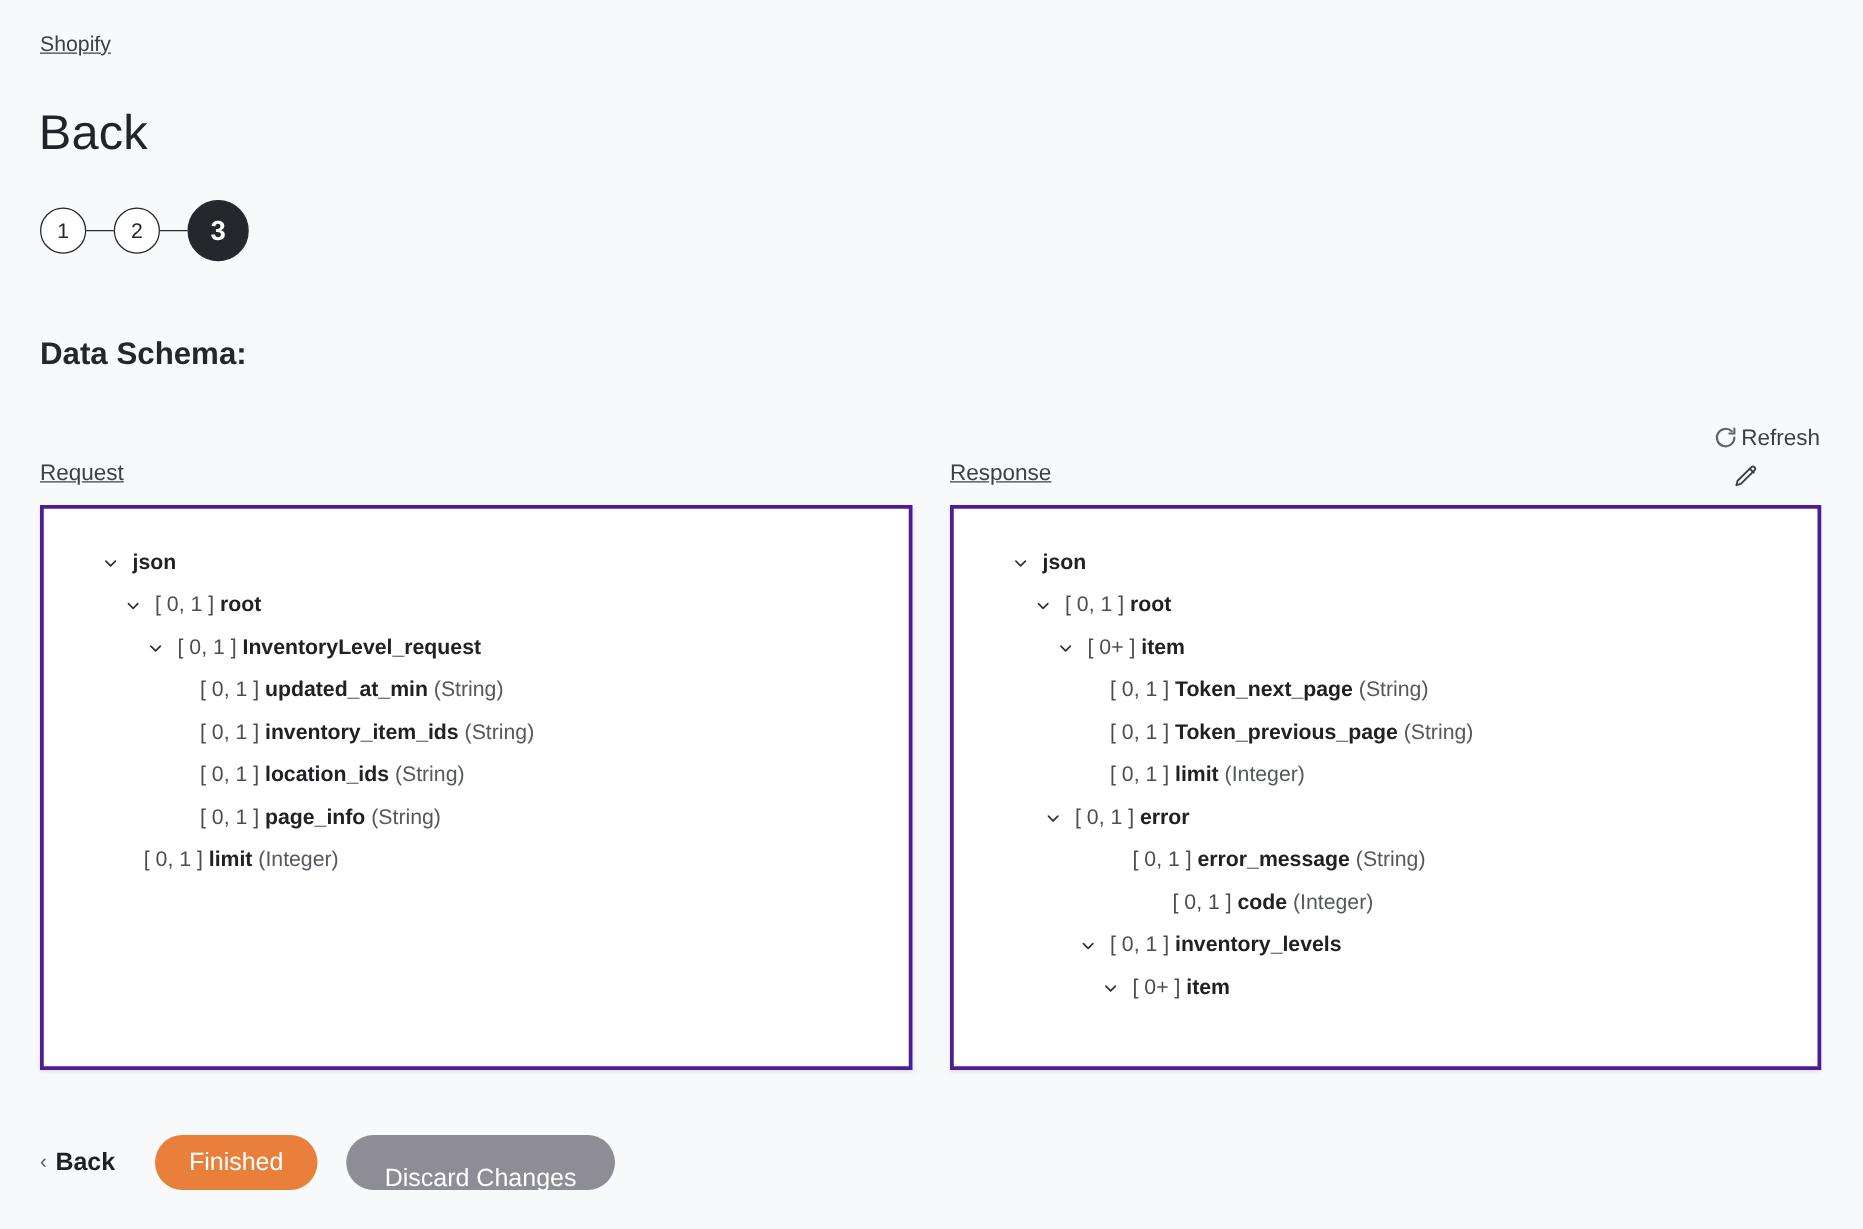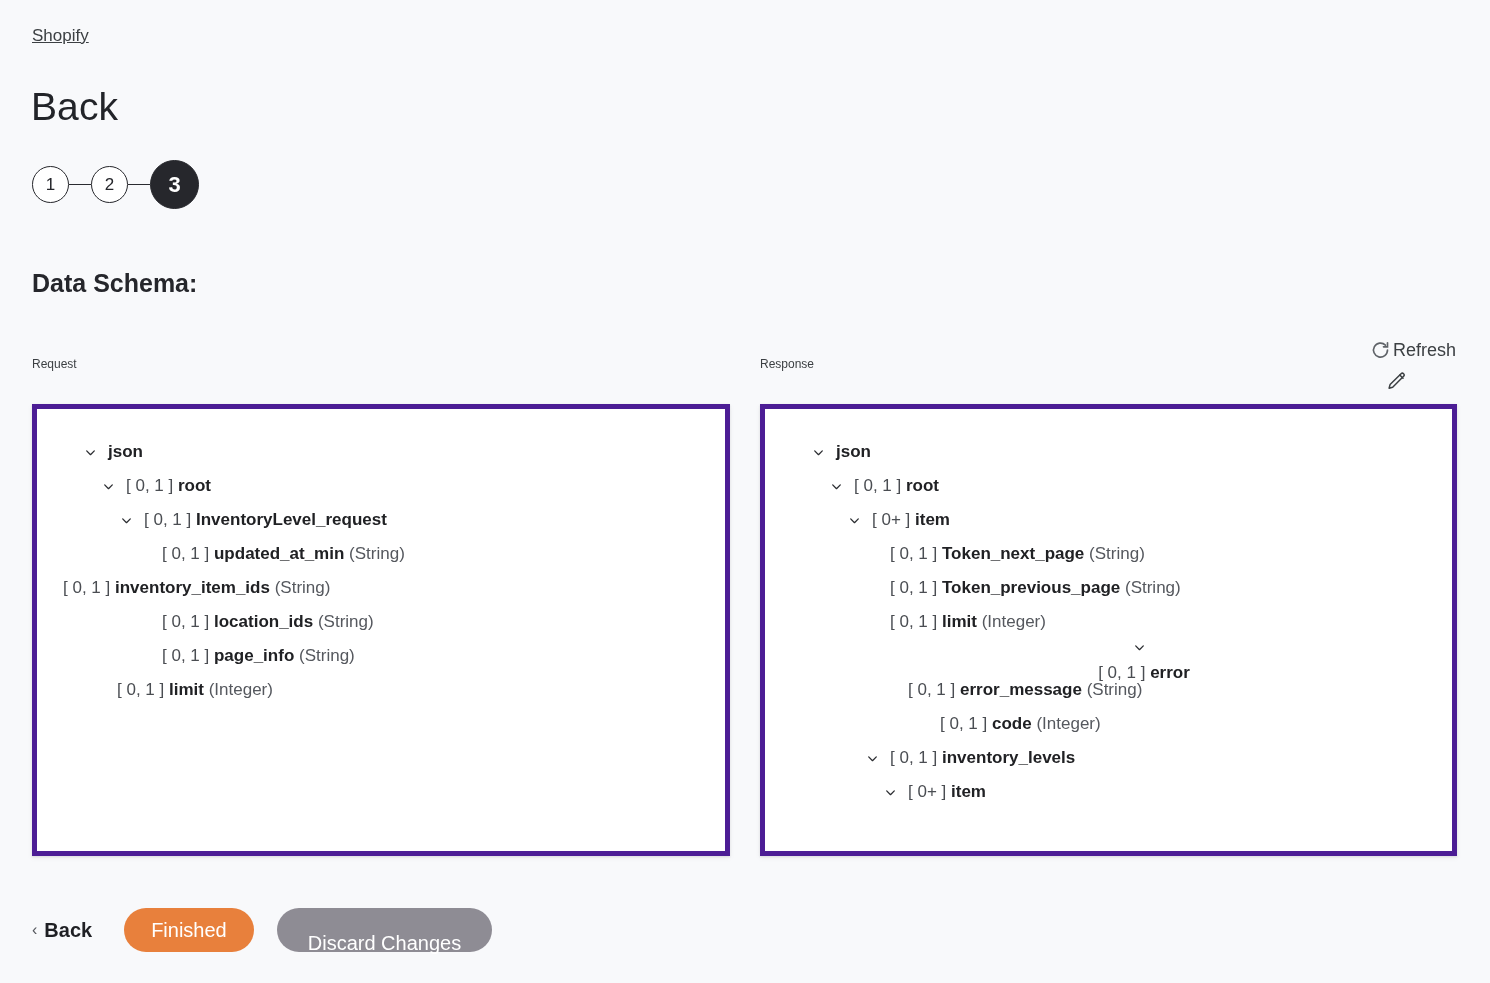--- a/index.html
+++ b/index.html
@@ -118,34 +118,35 @@
     top: 372px;
     cursor: pointer;
     width: 22px;
     height: 22px;
   }
   .edit-icon-wrap svg { display: block; }
 
   
   .panel-label {
     position: absolute;
-    top: 352px;
-    font-size: 12px;
+    top: 366px;
+    font-size: 18px;
     color: #3c4043;
     line-height: 24px;
+    text-decoration: underline;
   }
   .panel-label.req { left: 32px; }
   .panel-label.res { left: 760px; }
 
   .panel {
     position: absolute;
     top: 404px;
     height: 452px;
     background: #ffffff;
-    border: 5px solid #4c1d95;
+    border: 3px solid #4c1d95;
     box-shadow: 0 1px 2px rgba(60,64,67,0.13), 0 2px 6px rgba(60,64,67,0.05);
     box-sizing: border-box;
     overflow: hidden;
   }
   .panel.req { left: 32px; width: 698px; }
   .panel.res { left: 760px; width: 697px; }
 
   .tree {
     padding: 26px 0 0 0;
     margin: 0;
@@ -285,21 +286,21 @@
           <span class="card-txt"><span class="mult">[ 0, 1 ]</span> <span class="nm">InventoryLevel_request</span></span>
         </li>
         <li class="node" style="padding-left: 99px;">
           <span class="chev hidden">
             <svg width="13" height="13" viewBox="0 0 24 24" fill="none" stroke="#2b2d31" stroke-width="2.4" stroke-linecap="round" stroke-linejoin="round">
               <path d="M5 9l7 7 7-7"></path>
             </svg>
           </span>
           <span class="card-txt"><span class="mult">[ 0, 1 ]</span> <span class="nm">updated_at_min</span> <span class="ty">(String)</span></span>
         </li>
-        <li class="node" style=" align-items: flex-end;">
+        <li class="node" style="padding-left: 99px; align-items: flex-end;">
           <span class="chev hidden">
             <svg width="13" height="13" viewBox="0 0 24 24" fill="none" stroke="#2b2d31" stroke-width="2.4" stroke-linecap="round" stroke-linejoin="round">
               <path d="M5 9l7 7 7-7"></path>
             </svg>
           </span>
           <span class="card-txt"><span class="mult">[ 0, 1 ]</span> <span class="nm">inventory_item_ids</span> <span class="ty">(String)</span></span>
         </li>
         <li class="node" style="padding-left: 99px;">
           <span class="chev hidden">
             <svg width="13" height="13" viewBox="0 0 24 24" fill="none" stroke="#2b2d31" stroke-width="2.4" stroke-linecap="round" stroke-linejoin="round">
@@ -370,21 +371,21 @@
           <span class="card-txt"><span class="mult">[ 0, 1 ]</span> <span class="nm">Token_previous_page</span> <span class="ty">(String)</span></span>
         </li>
         <li class="node" style="padding-left: 99px;">
           <span class="chev hidden">
             <svg width="13" height="13" viewBox="0 0 24 24" fill="none" stroke="#2b2d31" stroke-width="2.4" stroke-linecap="round" stroke-linejoin="round">
               <path d="M5 9l7 7 7-7"></path>
             </svg>
           </span>
           <span class="card-txt"><span class="mult">[ 0, 1 ]</span> <span class="nm">limit</span> <span class="ty">(Integer)</span></span>
         </li>
-        <li class="node" style="padding-left: 71px; flex-direction: column;">
+        <li class="node" style="padding-left: 71px;">
           <span class="chev">
             <svg width="13" height="13" viewBox="0 0 24 24" fill="none" stroke="#2b2d31" stroke-width="2.4" stroke-linecap="round" stroke-linejoin="round">
               <path d="M5 9l7 7 7-7"></path>
             </svg>
           </span>
           <span class="card-txt"><span class="mult">[ 0, 1 ]</span> <span class="nm">error</span></span>
         </li>
         <li class="node" style="padding-left: 117px;">
           <span class="chev hidden">
             <svg width="13" height="13" viewBox="0 0 24 24" fill="none" stroke="#2b2d31" stroke-width="2.4" stroke-linecap="round" stroke-linejoin="round">

